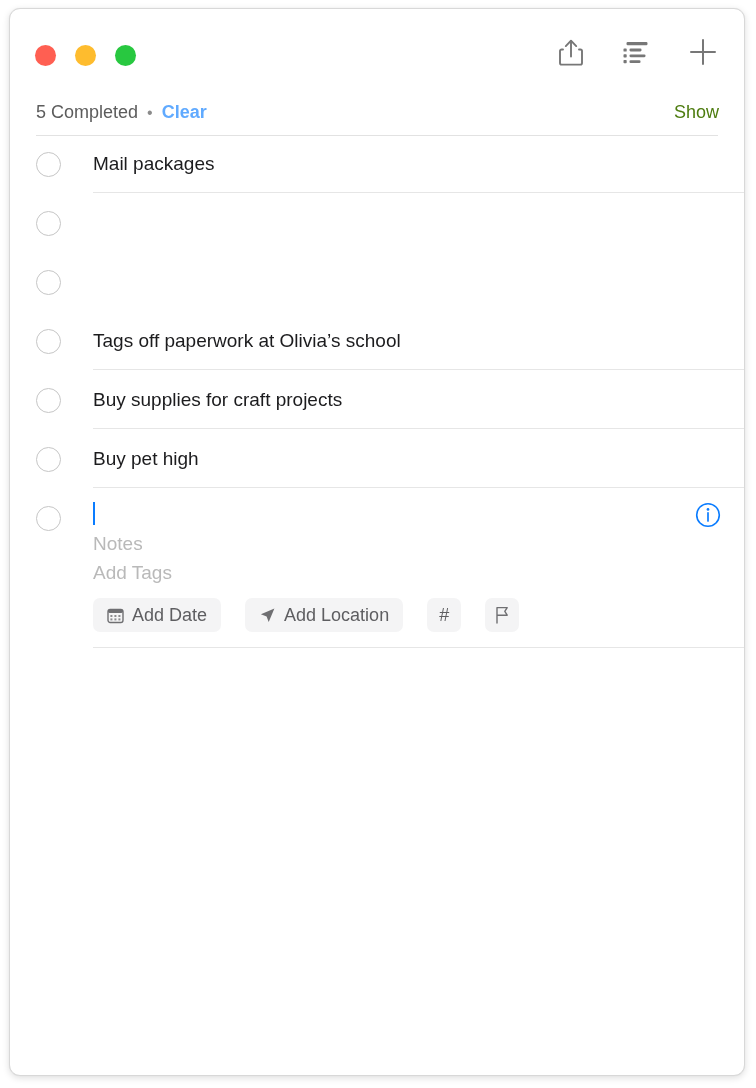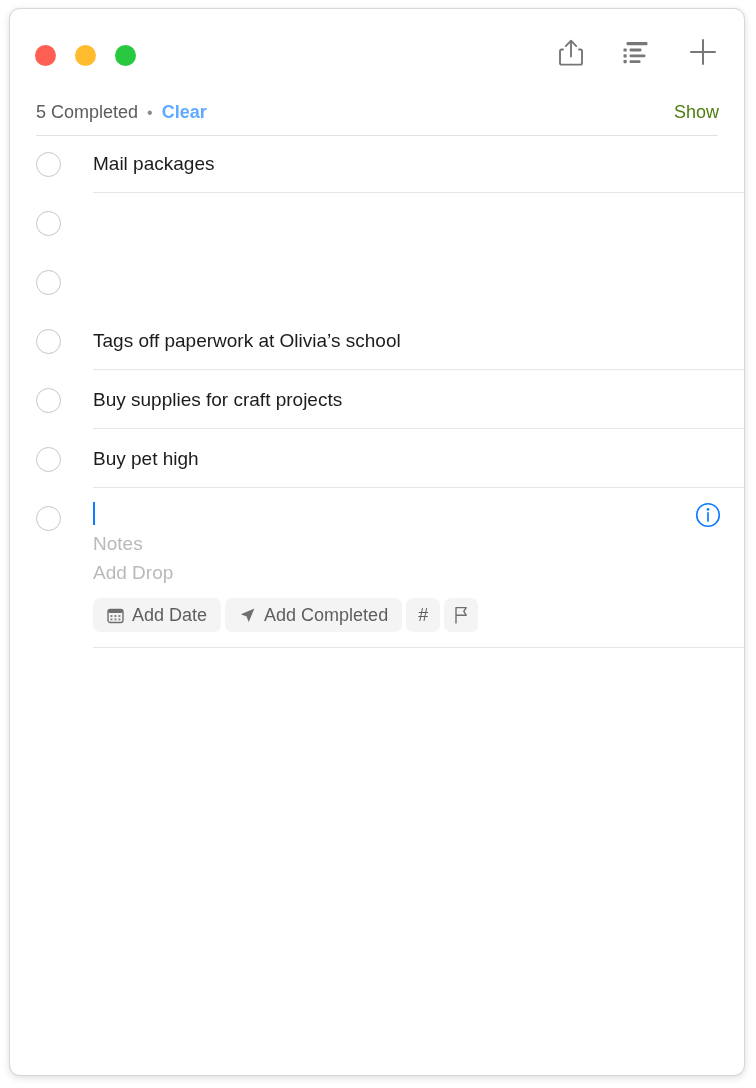--- a/index.html
+++ b/index.html
@@ -191,21 +191,21 @@
     background: #0a7cff;
   }
   .placeholder {
     font-size: 19px;
     color: #b9b9b9;
     line-height: 29px;
   }
   .chips {
     display: flex;
     align-items: center;
-    gap: 4px;
+    gap: 24px;
     padding-top: 11px;
     padding-bottom: 16px;
   }
   .chip {
     display: inline-flex;
     align-items: center;
     gap: 8px;
     background: #f4f4f5;
     border: none;
     border-radius: 7px;
@@ -337,21 +337,21 @@
 
     <div class="todo-row active">
       <div class="checkbox"></div>
       <div class="todo-body with-line">
 
         <div class="caret-line">
           <span class="caret"></span>
         </div>
 
         <div class="placeholder">Notes</div>
-        <div class="placeholder">Add Drop</div>
+        <div class="placeholder">Add Tags</div>
 
         <div class="chips">
 
           <button class="chip">
             <span>
               <svg width="17" height="17" viewBox="0 0 17 17">
                 <rect x="1" y="2.5" width="15" height="13" rx="2.2" fill="none" stroke="#6f6f72" stroke-width="1.4"></rect>
                 <rect x="1" y="2.5" width="15" height="3.4" rx="1.6" fill="#6f6f72"></rect>
                 <rect x="3.4" y="8" width="2" height="2" fill="#8b8b8e"></rect>
                 <rect x="7.4" y="8" width="2" height="2" fill="#8b8b8e"></rect>
@@ -363,21 +363,21 @@
             </span>
             <span>Add Date</span>
           </button>
 
           <button class="chip">
             <span>
               <svg width="17" height="17" viewBox="0 0 17 17">
                 <path d="M15.4 1.6 L1.9 7.3 L7.6 9.4 L9.7 15.1 Z" fill="#6f6f72"></path>
               </svg>
             </span>
-            <span>Add Completed</span>
+            <span>Add Location</span>
           </button>
 
           <button class="chip icon-only">
             <span>#</span>
           </button>
 
           <button class="chip icon-only">
             <span>
               <svg width="16" height="18" viewBox="0 0 16 18">
                 <path d="M3 17 V1.6 H13.2 L10.8 5.4 L13.2 9.2 H3" fill="none" stroke="#6f6f72" stroke-width="1.4" stroke-linejoin="round" stroke-linecap="round"></path>

